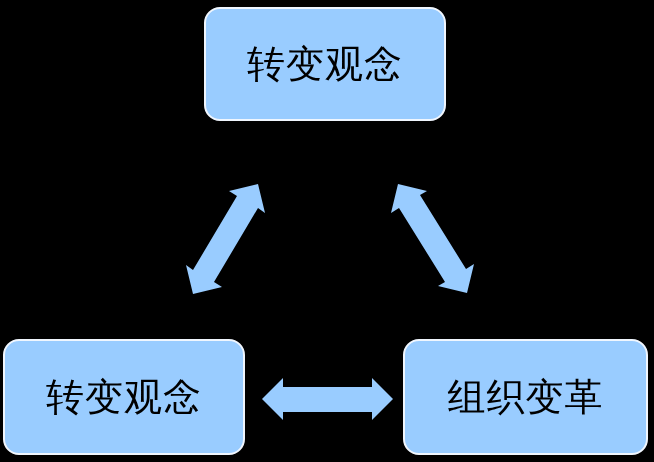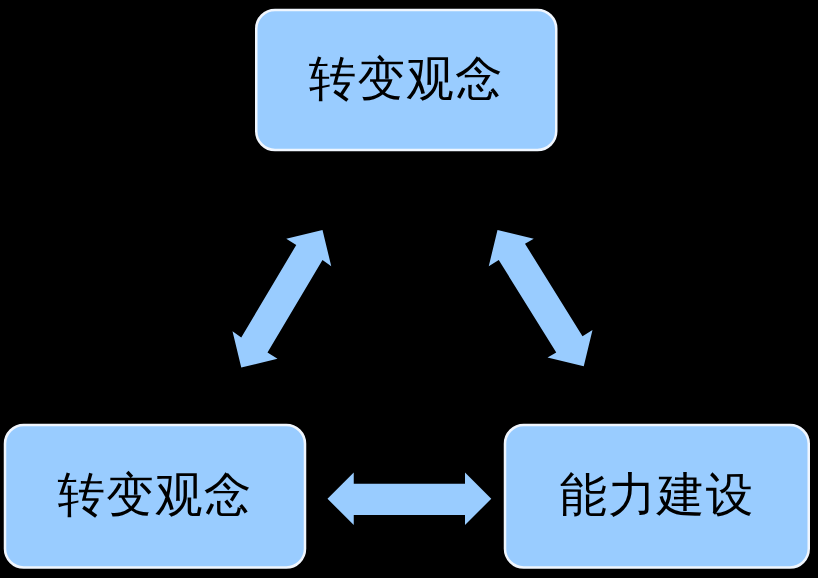--- a/index.html
+++ b/index.html
@@ -64,16 +64,16 @@
 
   <div class="node node-top">
     <span>转变观念</span>
   </div>
 
   <div class="node node-bottom-left">
     <span>转变观念</span>
   </div>
 
   <div class="node node-bottom-right">
-    <span>能力建设</span>
+    <span>组织变革</span>
   </div>
 
 </div>
 
 </body></html>

